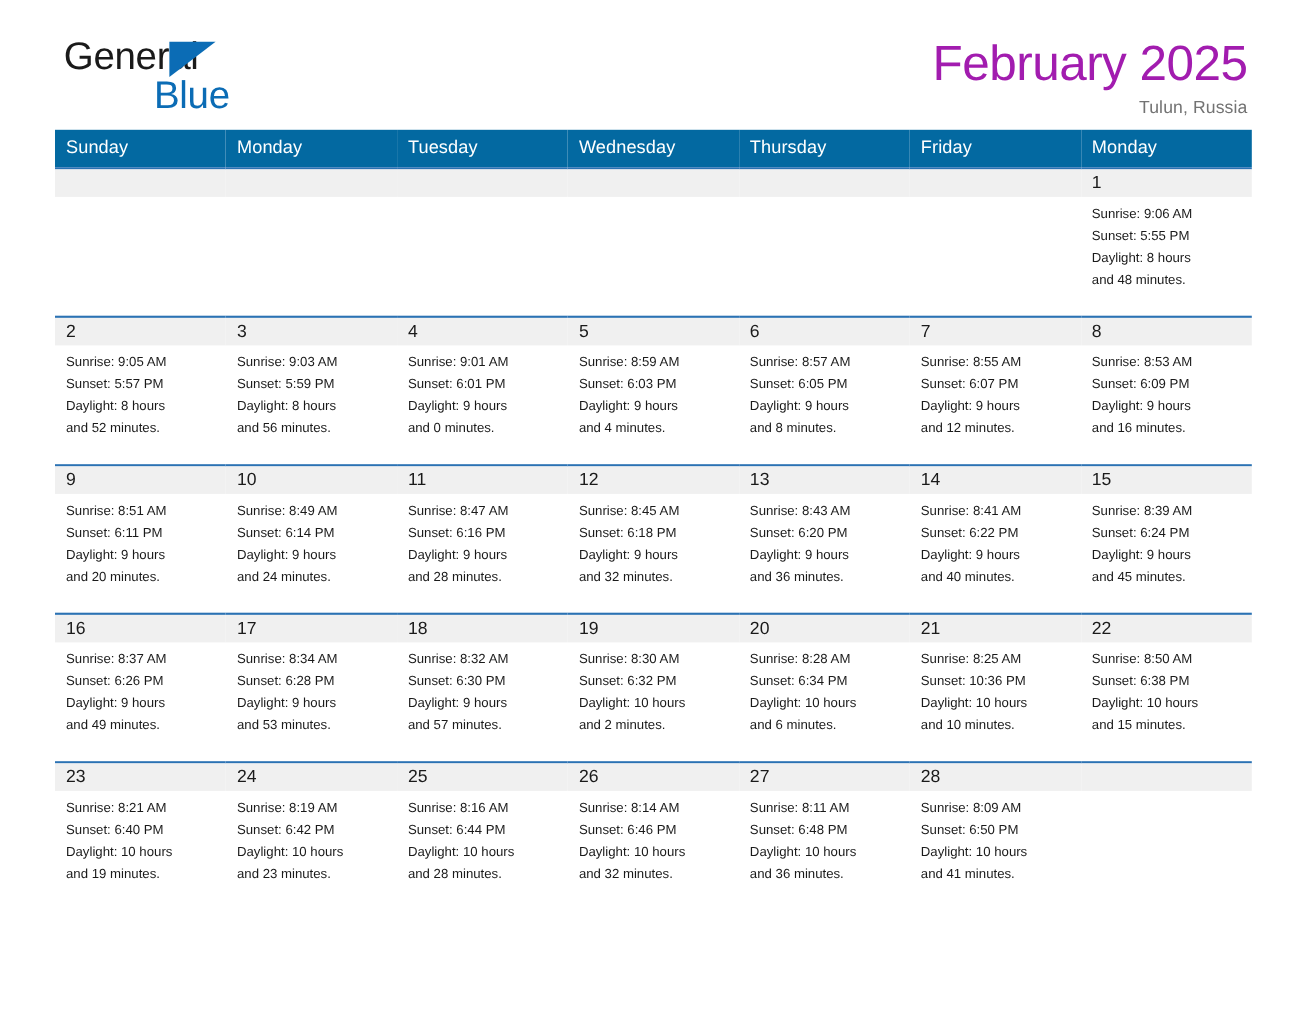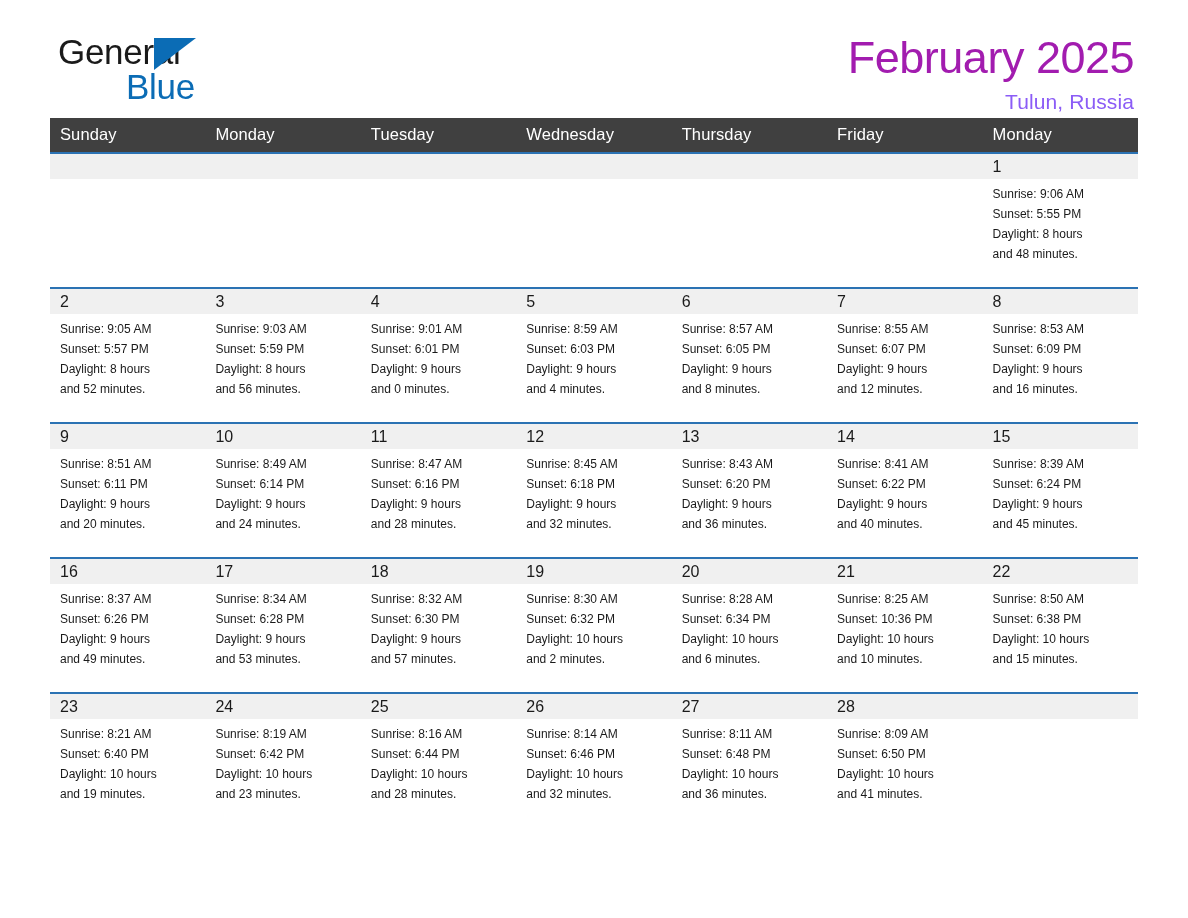--- a/index.html
+++ b/index.html
@@ -49,56 +49,56 @@
     position: absolute;
     left: 96px;
     top: 4px;
     width: 0;
     height: 0;
     border-left: 42px solid #0b6cb5;
     border-bottom: 32px solid transparent;
   }
   .brand-blue {
     position: absolute;
-    left: 68px;
+    left: 82px;
     top: 35px;
     font-size: 35px;
     color: #0b6cb5;
     letter-spacing: -0.3px;
     line-height: 1;
   }
   .title-block {
     position: absolute;
     right: 4px;
     top: 34px;
     text-align: right;
   }
   .month-title {
     font-size: 45px;
     font-weight: normal;
     color: #a21caf;
     line-height: 1.05;
     letter-spacing: -0.5px;
   }
   .location {
-    font-size: 21px;
-    color: #8b5cf6;
+    font-size: 16px;
+    color: #737373;
     margin-top: 9px;
     letter-spacing: 0.1px;
   }
 
   
   .calendar {
     width: 1088px;
     border-collapse: collapse;
     table-layout: fixed;
     margin-top: 8px;
   }
   .calendar th {
-    background: #404040;
+    background: #0369a1;
     color: #ffffff;
     font-weight: normal;
     font-size: 16.5px;
     text-align: left;
     padding: 7px 0 8px 10px;
     border: none;
     letter-spacing: 0.1px;
   }
   .calendar td {
     vertical-align: top;

